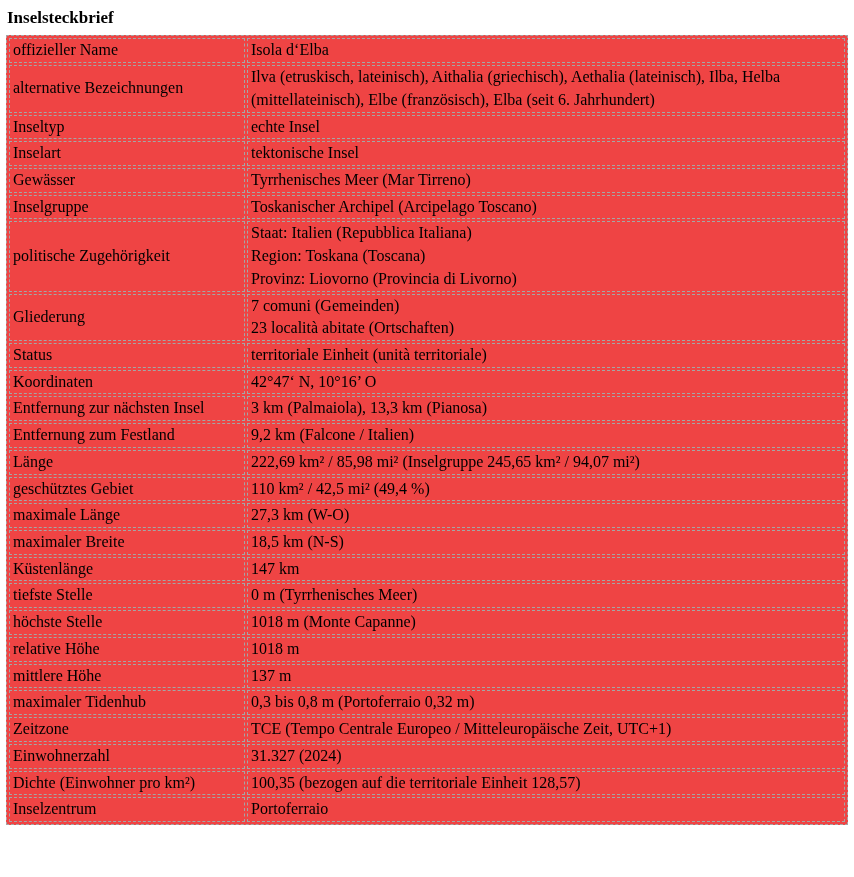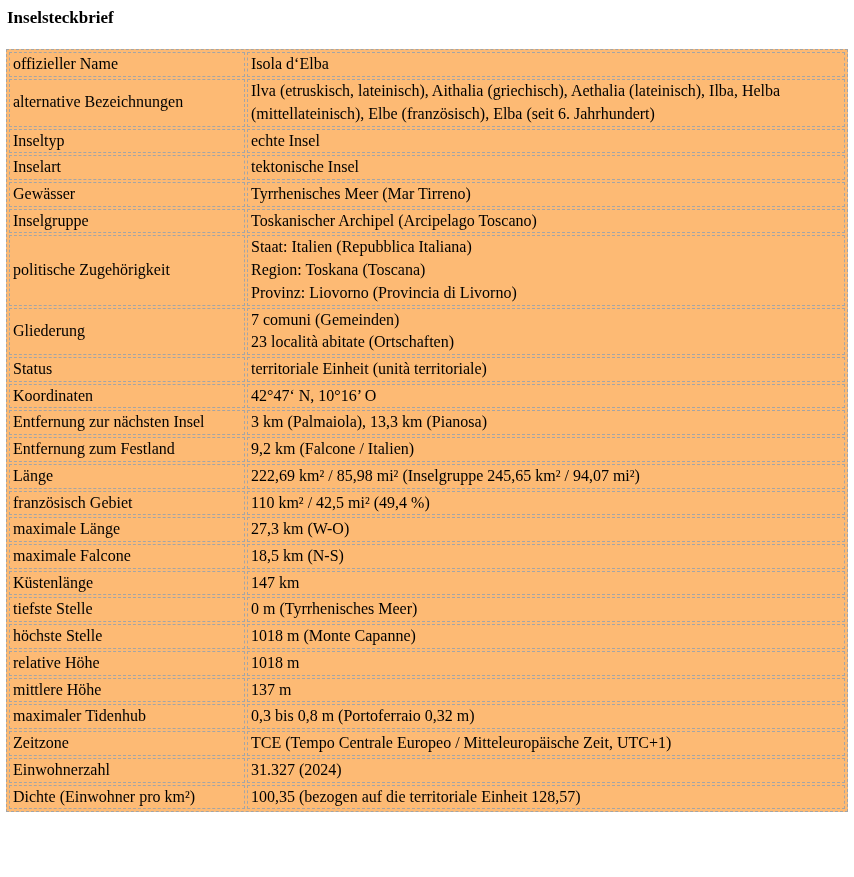--- a/index.html
+++ b/index.html
@@ -14,29 +14,29 @@
     color: #000000;
     overflow: hidden;
   }
   .page {
     padding: 6px 6px 0 6px;
   }
   .doc-title {
     font-weight: bold;
     font-size: 17px;
     line-height: 1.2;
-    margin: 2px 0 21px 1px;
+    margin: 2px 0 7px 1px;
   }
   table.profile-table {
     border-collapse: separate;
     border-spacing: 2px;
     border: 1px dashed #a5a5a5;
     width: 842px;
     table-layout: fixed;
-    background: #fdba74;
+    background: #ef4444;
     margin-top: 7px;
   }
   table.profile-table td {
     border: 1px dashed #a5a5a5;
     padding: 0 4px 0 3px;
     font-size: 16px;
     line-height: 1.42;
     vertical-align: middle;
     white-space: pre-line;
     overflow: hidden;
@@ -119,31 +119,31 @@
     <td class="label-cell">Entfernung zum Festland</td>
     <td class="value-cell">9,2 km (Falcone / Italien)</td>
   </tr>
 
   <tr>
     <td class="label-cell">Länge</td>
     <td class="value-cell">222,69 km² / 85,98 mi² (Inselgruppe 245,65 km² / 94,07 mi²)</td>
   </tr>
 
   <tr>
-    <td class="label-cell">französisch Gebiet</td>
+    <td class="label-cell">geschütztes Gebiet</td>
     <td class="value-cell">110 km² / 42,5 mi² (49,4 %)</td>
   </tr>
 
   <tr>
     <td class="label-cell">maximale Länge</td>
     <td class="value-cell">27,3 km (W-O)</td>
   </tr>
 
   <tr>
-    <td class="label-cell">maximale Falcone</td>
+    <td class="label-cell">maximaler Breite</td>
     <td class="value-cell">18,5 km (N-S)</td>
   </tr>
 
   <tr>
     <td class="label-cell">Küstenlänge</td>
     <td class="value-cell">147 km</td>
   </tr>
 
   <tr>
     <td class="label-cell">tiefste Stelle</td>
@@ -179,15 +179,19 @@
   <tr>
     <td class="label-cell">Einwohnerzahl</td>
     <td class="value-cell">31.327 (2024)</td>
   </tr>
 
   <tr>
     <td class="label-cell">Dichte (Einwohner pro km²)</td>
     <td class="value-cell">100,35 (bezogen auf die territoriale Einheit 128,57)</td>
   </tr>
 
+  <tr>
+    <td class="label-cell">Inselzentrum</td>
+    <td class="value-cell">Portoferraio</td>
+  </tr>
 </tbody>
   </table>
 </div>
 
 </body></html>

